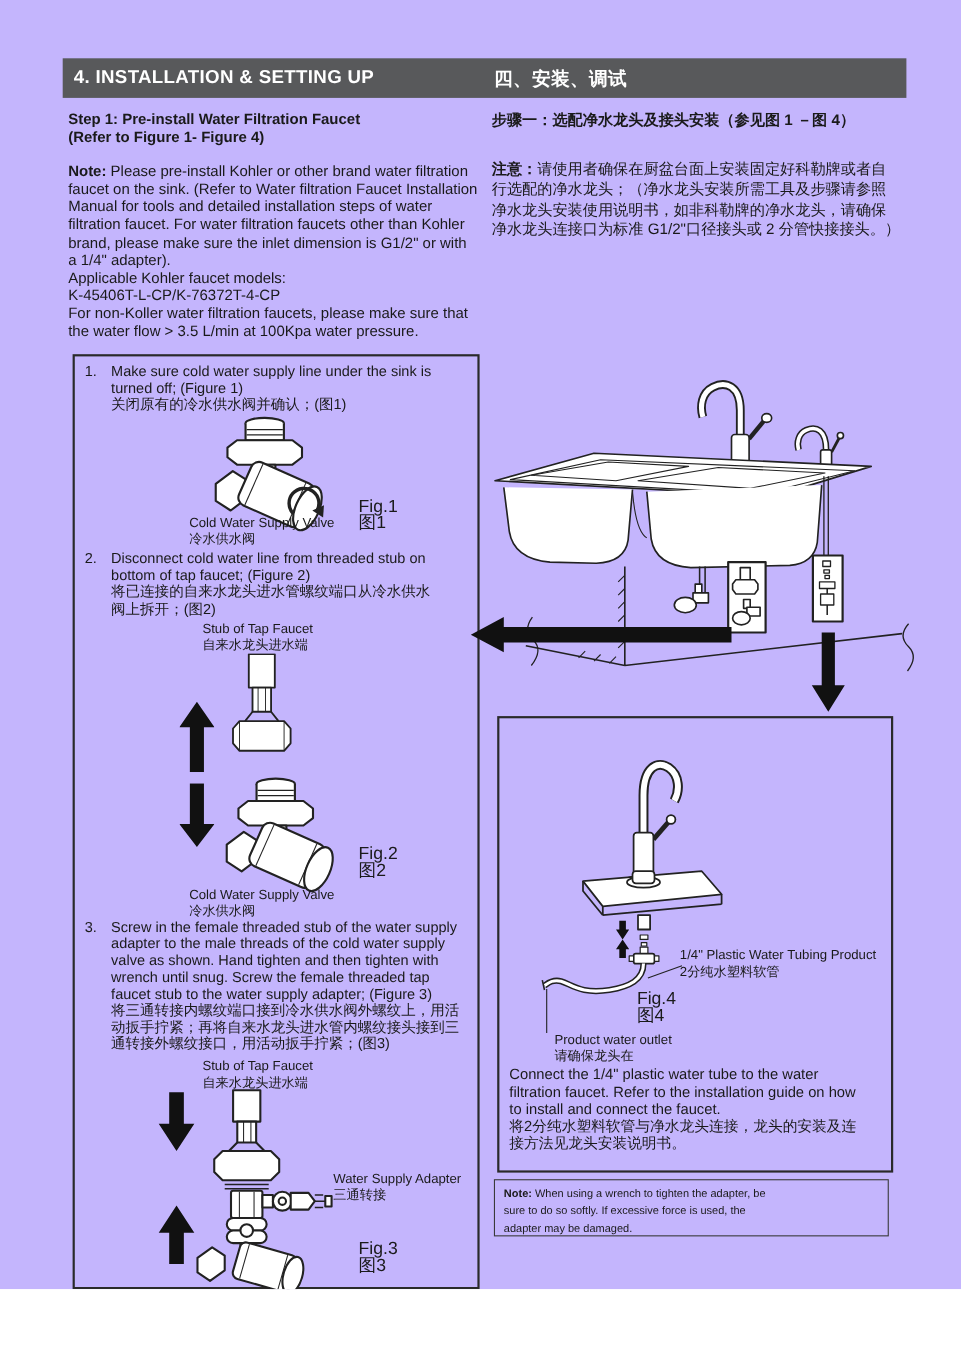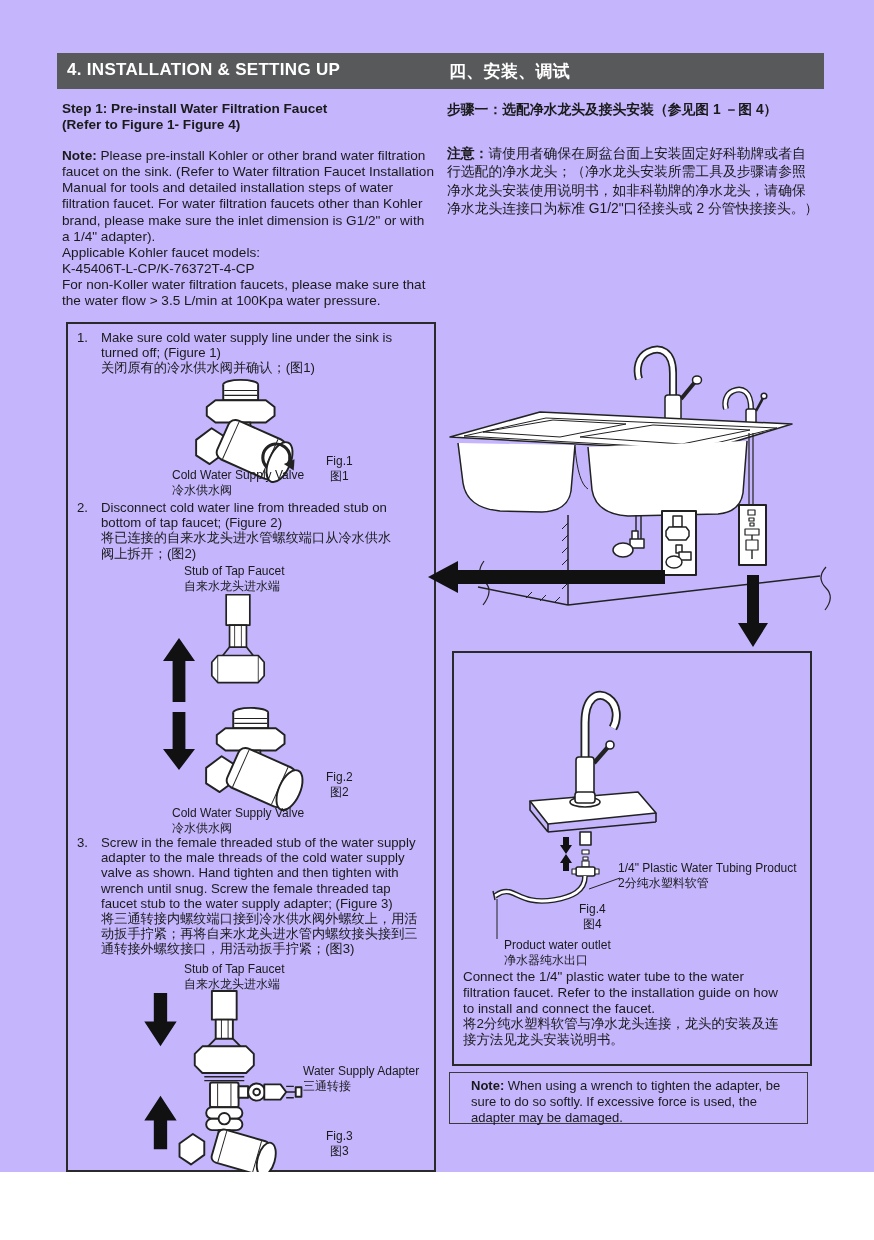--- a/index.html
+++ b/index.html
@@ -9,27 +9,27 @@
   .pre{white-space:pre-line;}
   .b{font-weight:bold;}
   .header-bar{left:57px;top:53px;width:767px;height:36px;background:#58595b;color:#fff;}
   .header-bar .ht{position:absolute;top:7px;font-size:17px;font-weight:bold;letter-spacing:.3px;}
   .intro-en{left:62px;top:101px;width:386px;font-size:13.6px;line-height:16.1px;}
   .intro-zh{left:447px;top:101px;width:384px;font-size:13.8px;line-height:18.2px;}
   .steps-box{left:66px;top:322px;width:366px;height:846px;border:2px solid #2a2a2a;}
   .step{display:flex;font-size:13.2px;line-height:15.2px;}
   .step .num{width:24px;flex:none;padding-left:2px;}
   .figcap{font-size:12px;line-height:14.6px;}
-  .figlab{font-size:12px;line-height:14.6px;text-align:center;}
+  .figlab{font-size:16px;line-height:14.6px;}
   .solid-arrow{background:#111;}
   .arrow-up{clip-path:polygon(50% 0,100% 36%,70% 36%,70% 100%,30% 100%,30% 36%,0 36%);}
   .arrow-down{clip-path:polygon(50% 100%,100% 64%,70% 64%,70% 0,30% 0,30% 64%,0 64%);}
   .fig4-box{left:452px;top:651px;width:356px;height:411px;border:2px solid #2a2a2a;}
   .fig4-body{font-size:13.4px;line-height:15.8px;}
-  .note-box{border:1.6px solid #3a3a3a;font-size:13px;line-height:15.9px;padding:5px 21px;box-sizing:border-box;}
+  .note-box{border:1.6px solid #3a3a3a;font-size:10px;line-height:15.9px;padding:5px 8px;box-sizing:border-box;}
   .footer-doc{left:55px;top:1172px;font-size:17px;font-weight:bold;letter-spacing:.4px;}
   .footer-page{left:424px;top:1175px;font-size:15px;}
   svg{display:block;}
 </style>
 </head>
 <body>
 
 <div class="page">
 
   <div class="abs header-bar">
@@ -277,21 +277,21 @@
         <path d="M29 238 V278" stroke-width="1"></path>
       </g>
       <path d="M101 176 v8 h3 l-6 9 -6 -9 h3 v-8 z" fill="#111"></path>
       <path d="M98 193 l6 9 h-3 v8 h-6 v-8 h-3 z" fill="#111"></path>
     </svg>
     <div class="abs figcap pre" style="left:164px;top:208px;width:190px">1/4" Plastic Water Tubing Product
 2分纯水塑料软管</div>
     <div class="abs figlab pre" style="left:125px;top:249px">Fig.4
 图4</div>
     <div class="abs figcap pre" style="left:50px;top:285px">Product water outlet
-净水器纯水出口</div>
+请确保龙头在</div>
     <div class="abs fig4-body pre" style="left:9px;top:316px;width:338px">Connect the 1/4" plastic water tube to the water
 filtration faucet. Refer to the installation guide on how
 to install and connect the faucet.
 将2分纯水塑料软管与净水龙头连接，龙头的安装及连
 接方法见龙头安装说明书。</div>
   </div>
 
   <div class="abs note-box pre" style="left:449px;top:1072px;width:359px;height:52px"><span class="b">Note:</span><span> When using a wrench to tighten the adapter, be
 sure to do so softly. If excessive force is used, the
 adapter may be damaged.</span></div>

